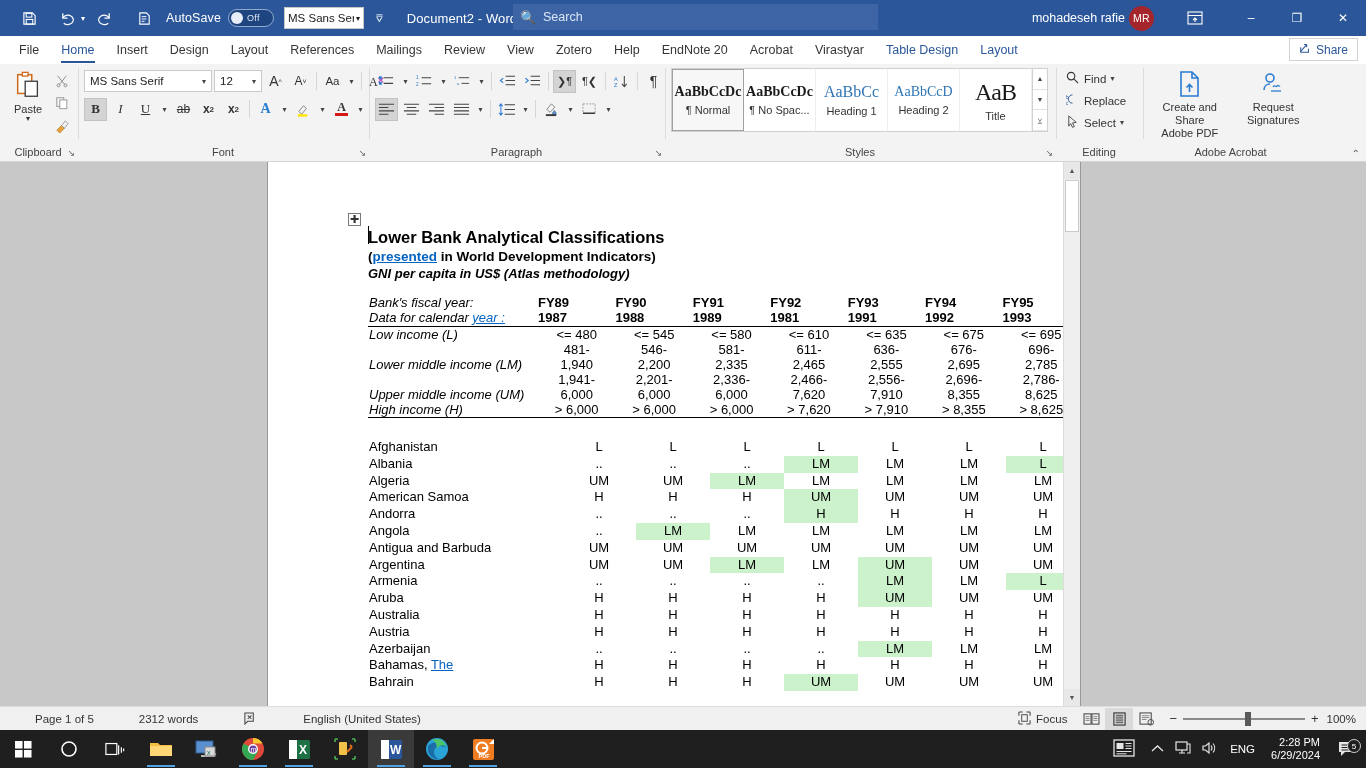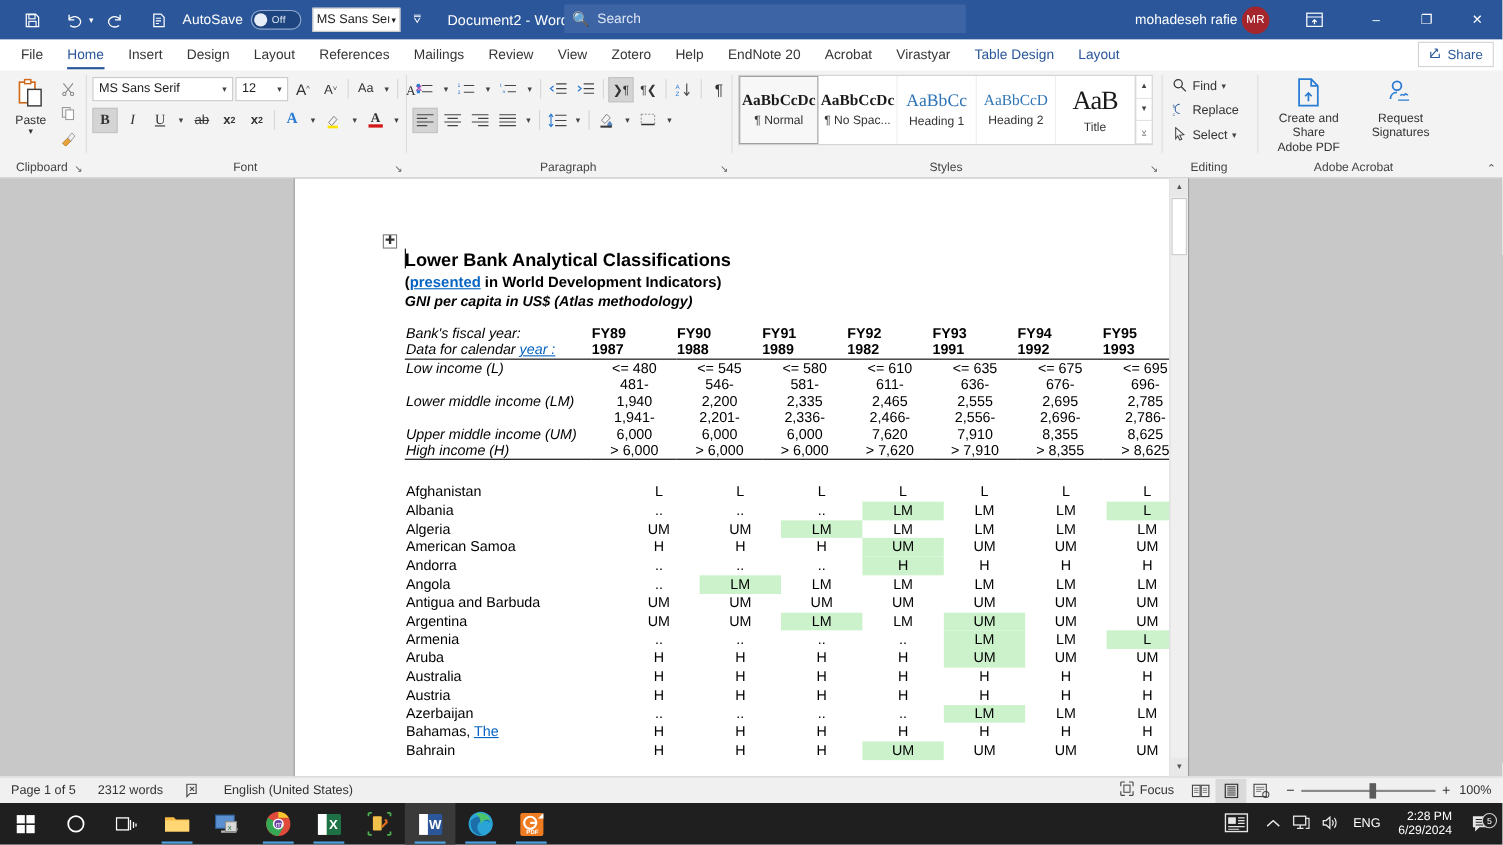--- a/index.html
+++ b/index.html
@@ -223,21 +223,21 @@
     position: absolute; left: 1px; right: 1px; top: 18px; height: 52px; background: #ffffff;
     border: 1px solid #c9c9c9;
   }
   #vscroll .track-btm { position: absolute; left: 0; right: 0; bottom: 0; }
 
   
   #statusbar {
     position: absolute; left: 0; right: 0; bottom: 38px; height: 24px; background: #f0f0f0;
     border-top: 1px solid #dcdcdc; display: flex; align-items: center; font-size: 11.5px; color: #333;
   }
-  .sb-item { padding: 0 10px; display: flex; align-items: center; gap: 5px; height: 24px; }
+  .sb-item { padding: 0 10px; display: flex; align-items: center; gap: 5px; height: 24px; margin-left: 25px; }
   #sb-right { position: absolute; right: 4px; display: flex; align-items: center; }
   .view-btn {
     width: 28px; height: 22px; display: flex; align-items: center; justify-content: center; font-size: 13px; color: #333;
   }
   .view-btn.active { background: #dadada; }
   #zoom-slider { display: flex; align-items: center; gap: 6px; padding: 0 8px; }
   #zoom-track { width: 122px; height: 2px; background: #8a8a8a; position: relative; }
   #zoom-thumb { position: absolute; left: 62px; top: -6px; width: 6px; height: 14px; background: #5a5a5a; }
   #zoom-pct { font-size: 11.5px; padding-right: 6px; }
 
@@ -718,21 +718,21 @@
           <td class="hd">FY92</td>
           <td class="hd">FY93</td>
           <td class="hd">FY94</td>
           <td class="hd">FY95</td>
         </tr>
         <tr class="hdr-under">
           <td class="lab"><span>Data for calendar </span><span class="u-blue">year :</span></td>
           <td class="hd">1987</td>
           <td class="hd">1988</td>
           <td class="hd">1989</td>
-          <td class="hd">1982</td>
+          <td class="hd">1981</td>
           <td class="hd">1991</td>
           <td class="hd">1992</td>
           <td class="hd">1993</td>
         </tr>
         <tr>
               <td class="lab">Low income (L)</td>
           <td class="val">&lt;= 480</td>
           <td class="val">&lt;= 545</td>
           <td class="val">&lt;= 580</td>
           <td class="val">&lt;= 610</td>

